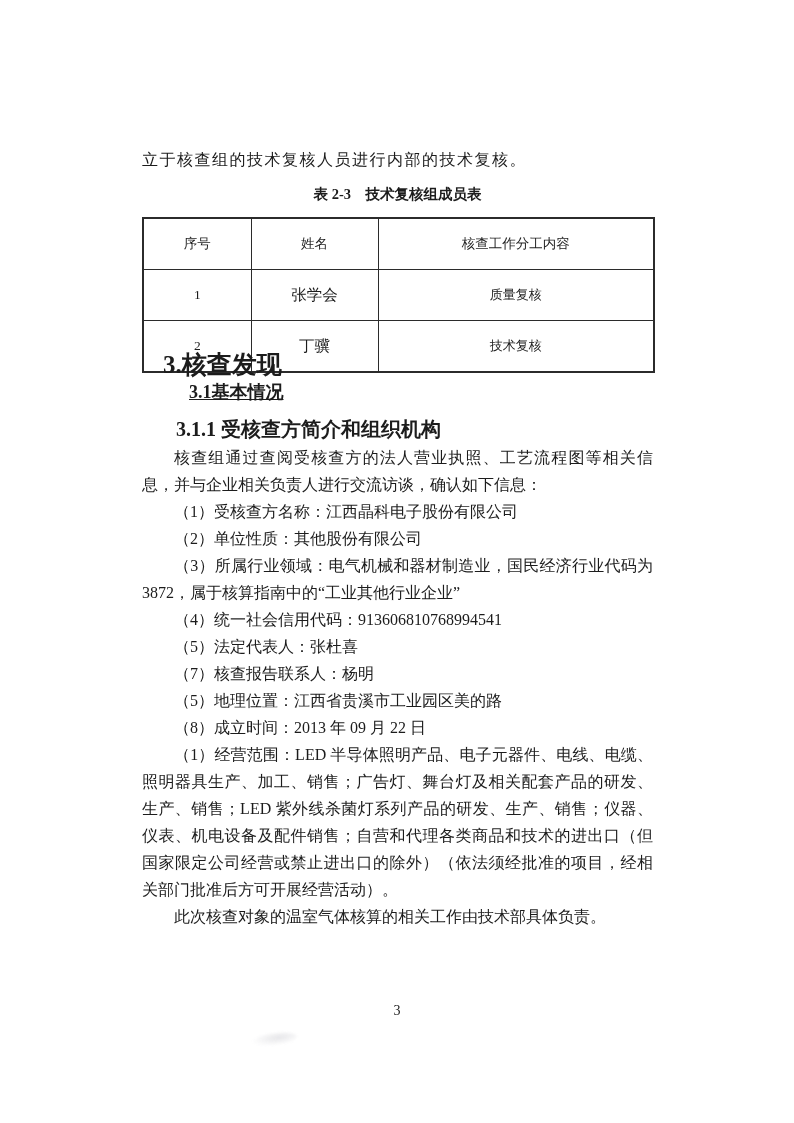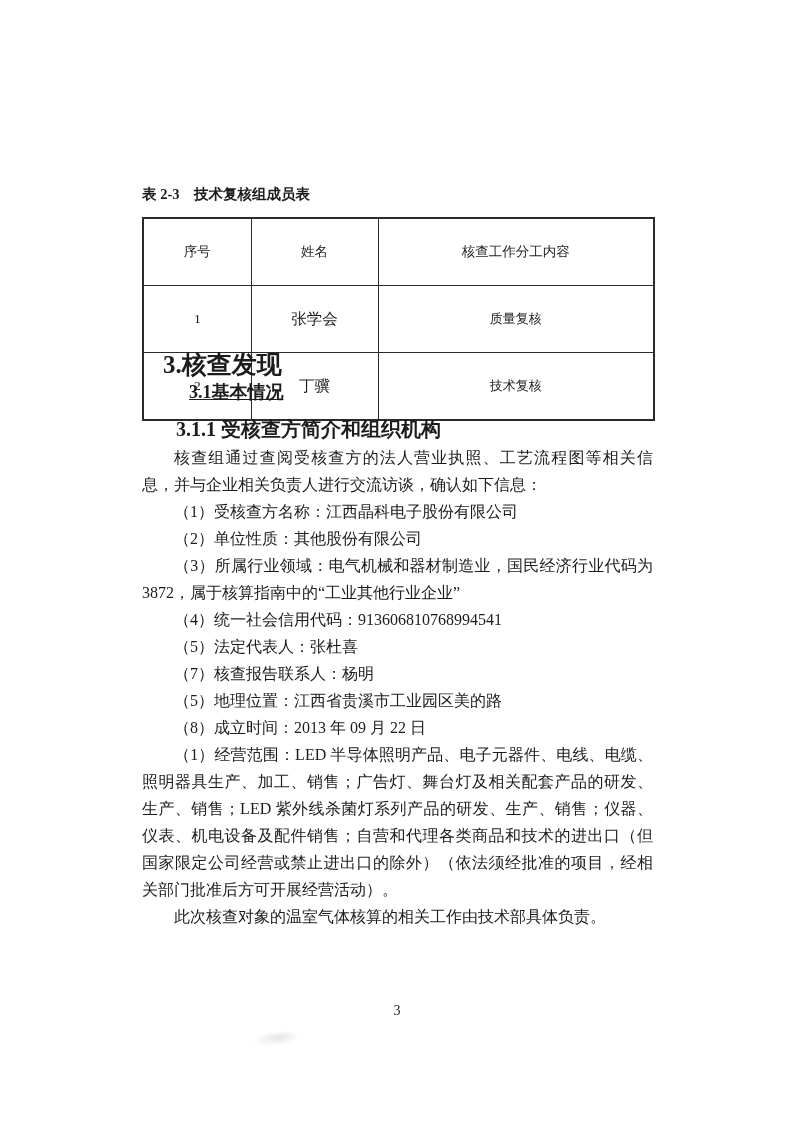--- a/index.html
+++ b/index.html
@@ -18,37 +18,37 @@
   
   .intro-line {
     left: 142px; width: 511px; top: 146px;
     font-size: 16px; line-height: 27px;
     letter-spacing: 1.5px;
   }
 
   
   .table-caption {
     left: 142px; width: 511px; top: 184px;
-    font-weight: bold;
+    text-align: center; font-weight: bold;
     font-size: 14.5px; line-height: 20px;
   }
 
   
   .members-table-wrap { left: 142px; top: 217px; width: 511px; }
   table.members {
     border-collapse: collapse;
     width: 511px;
     table-layout: fixed;
   }
   table.members th, table.members td {
     border: 1px solid #2b2b2b;
     text-align: center;
     vertical-align: middle;
     height: 34px;
-    padding: 16px;
+    padding: 8px;
     font-weight: normal;
   }
   table.members { border: 2px solid #2b2b2b; }
   .col-no   { width: 108px; }
   .col-name { width: 127px; }
   .col-duty { width: 276px; }
   .th-text  { font-size: 13.5px; }
   .cell-no  { font-size: 13.5px; }
   .cell-name{ font-size: 15.5px; }
   .cell-duty{ font-size: 13px; }
@@ -96,20 +96,21 @@
     transform: rotate(-8deg);
     border-radius: 50%;
     filter: blur(1px);
   }
 </style>
 </head>
 <body>
 
 <div class="page">
 
+  <div class="abs intro-line">立于核查组的技术复核人员进行内部的技术复核。</div>
 
   <div class="abs table-caption">表 2-3　技术复核组成员表</div>
 
   <div class="abs members-table-wrap">
     <table class="members">
       <colgroup>
         <col class="col-no">
         <col class="col-name">
         <col class="col-duty">
       </colgroup>

